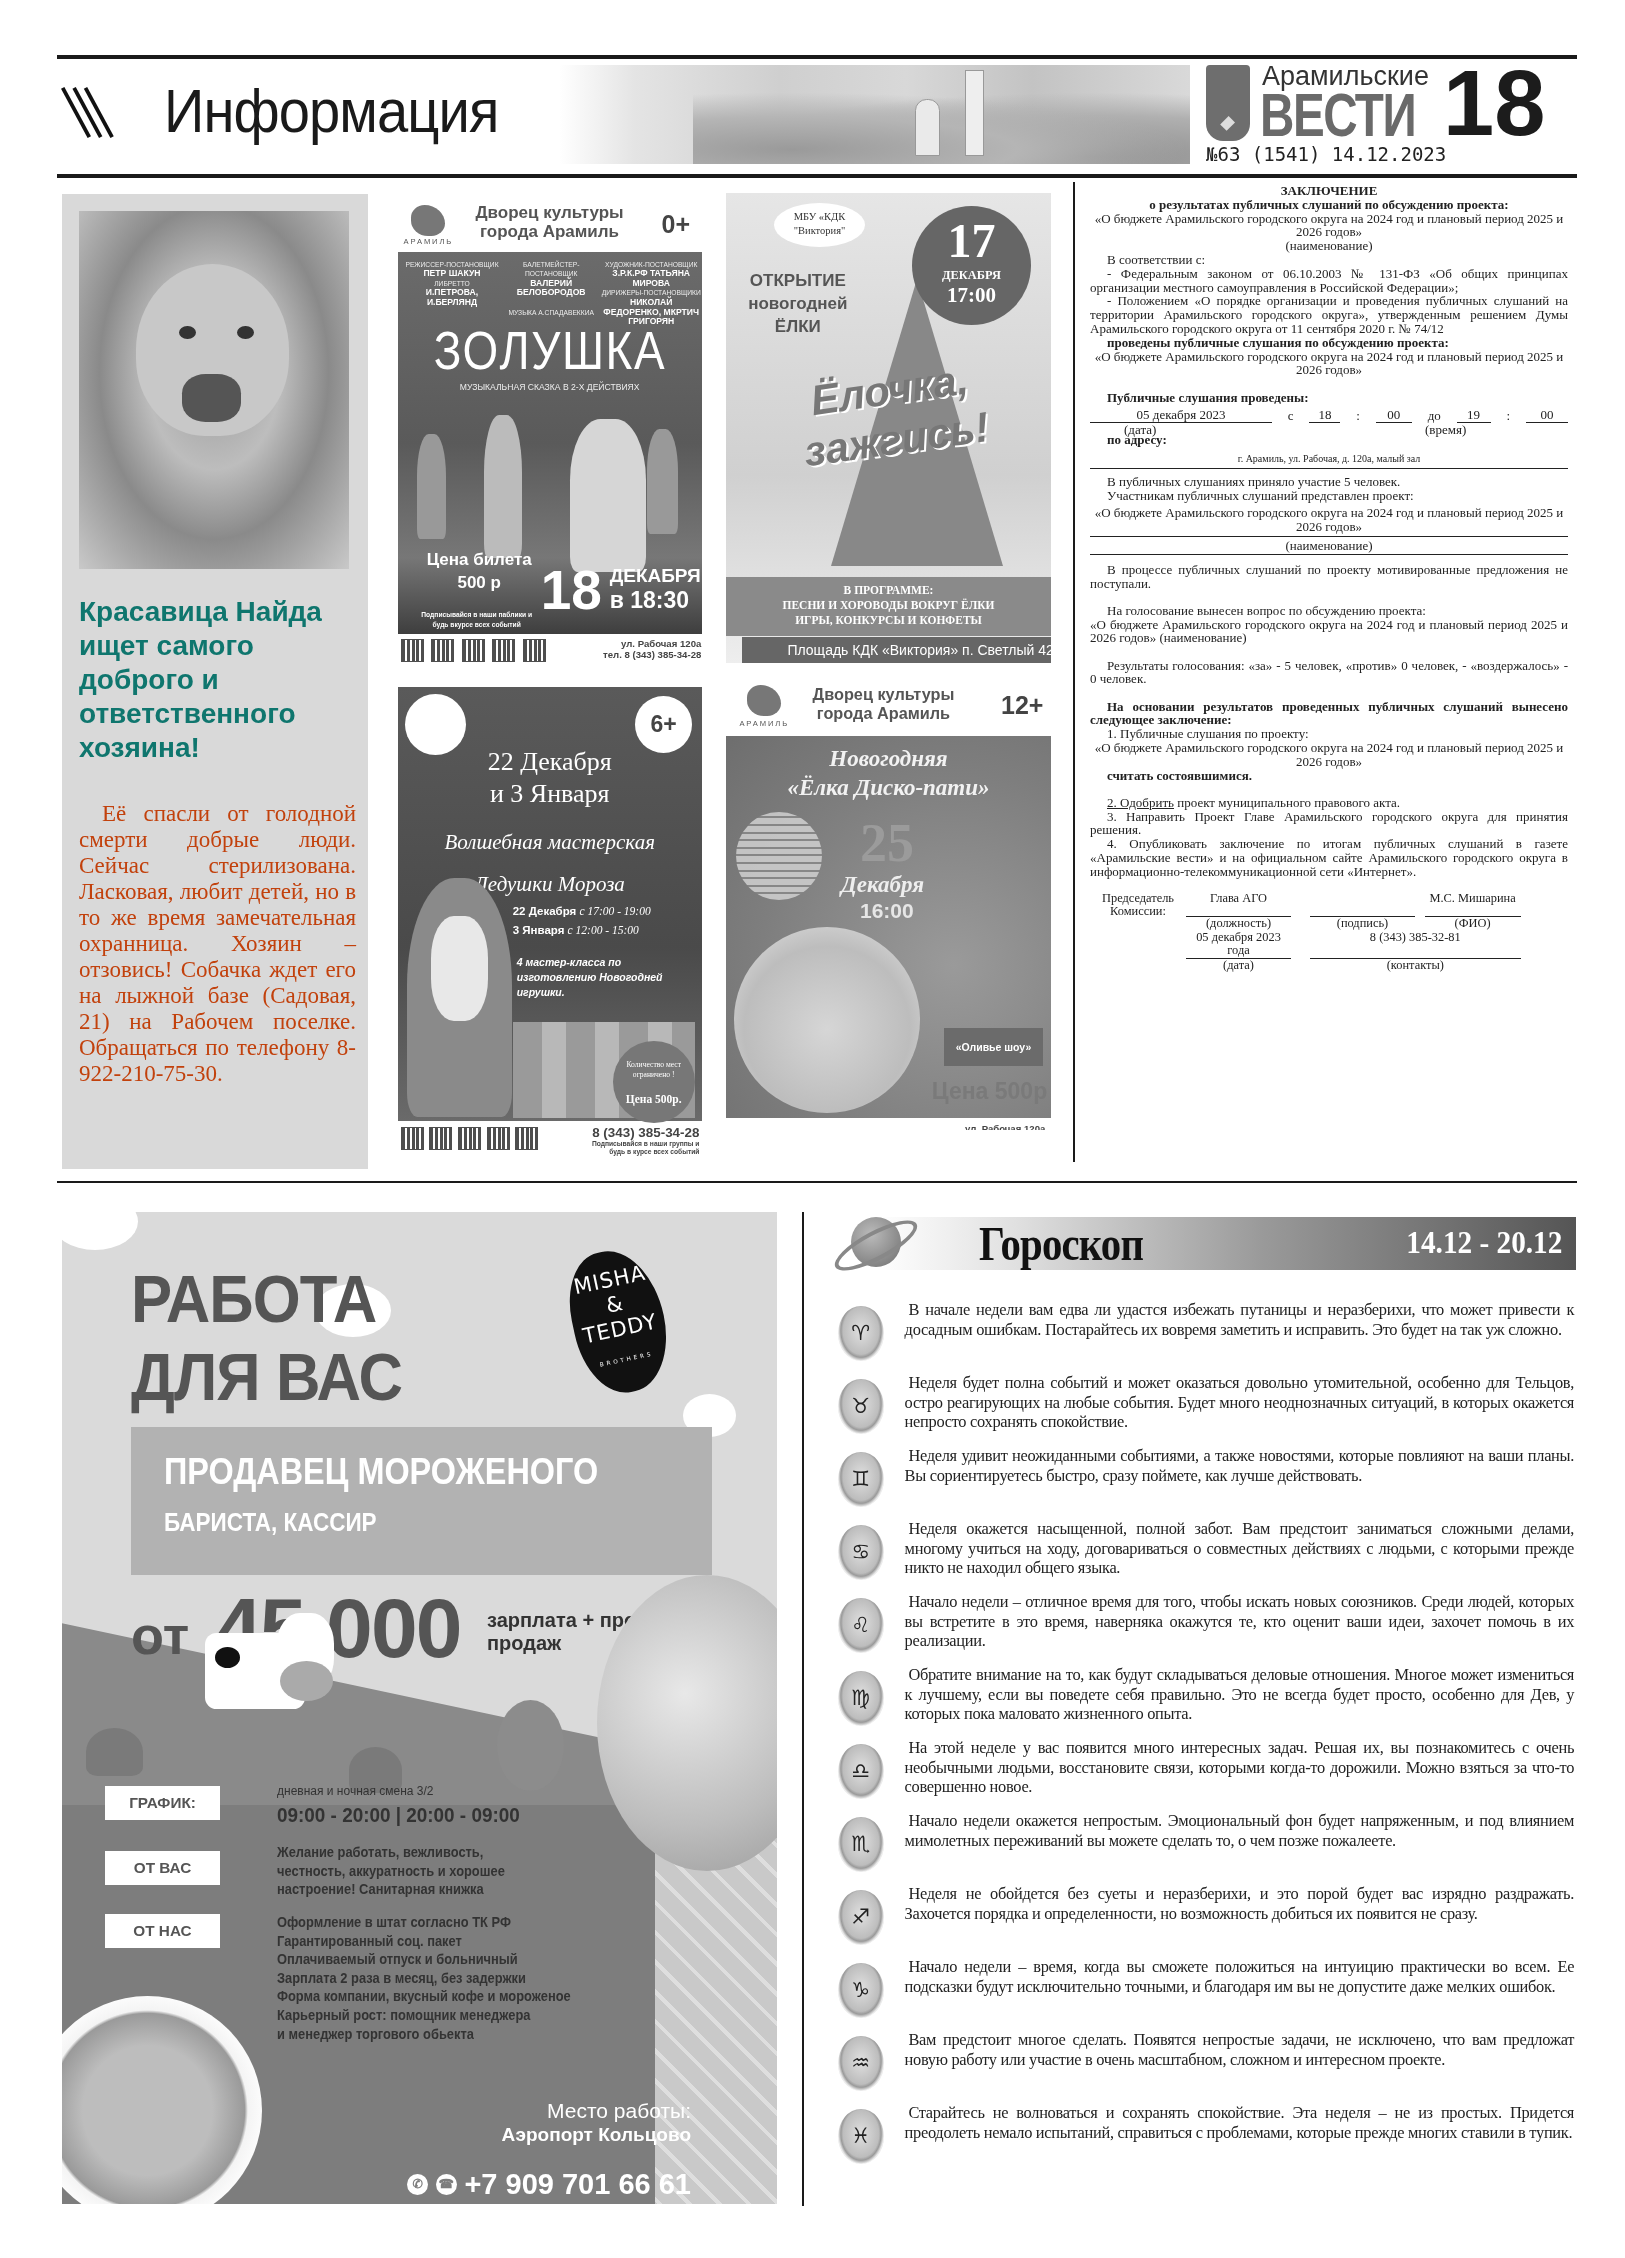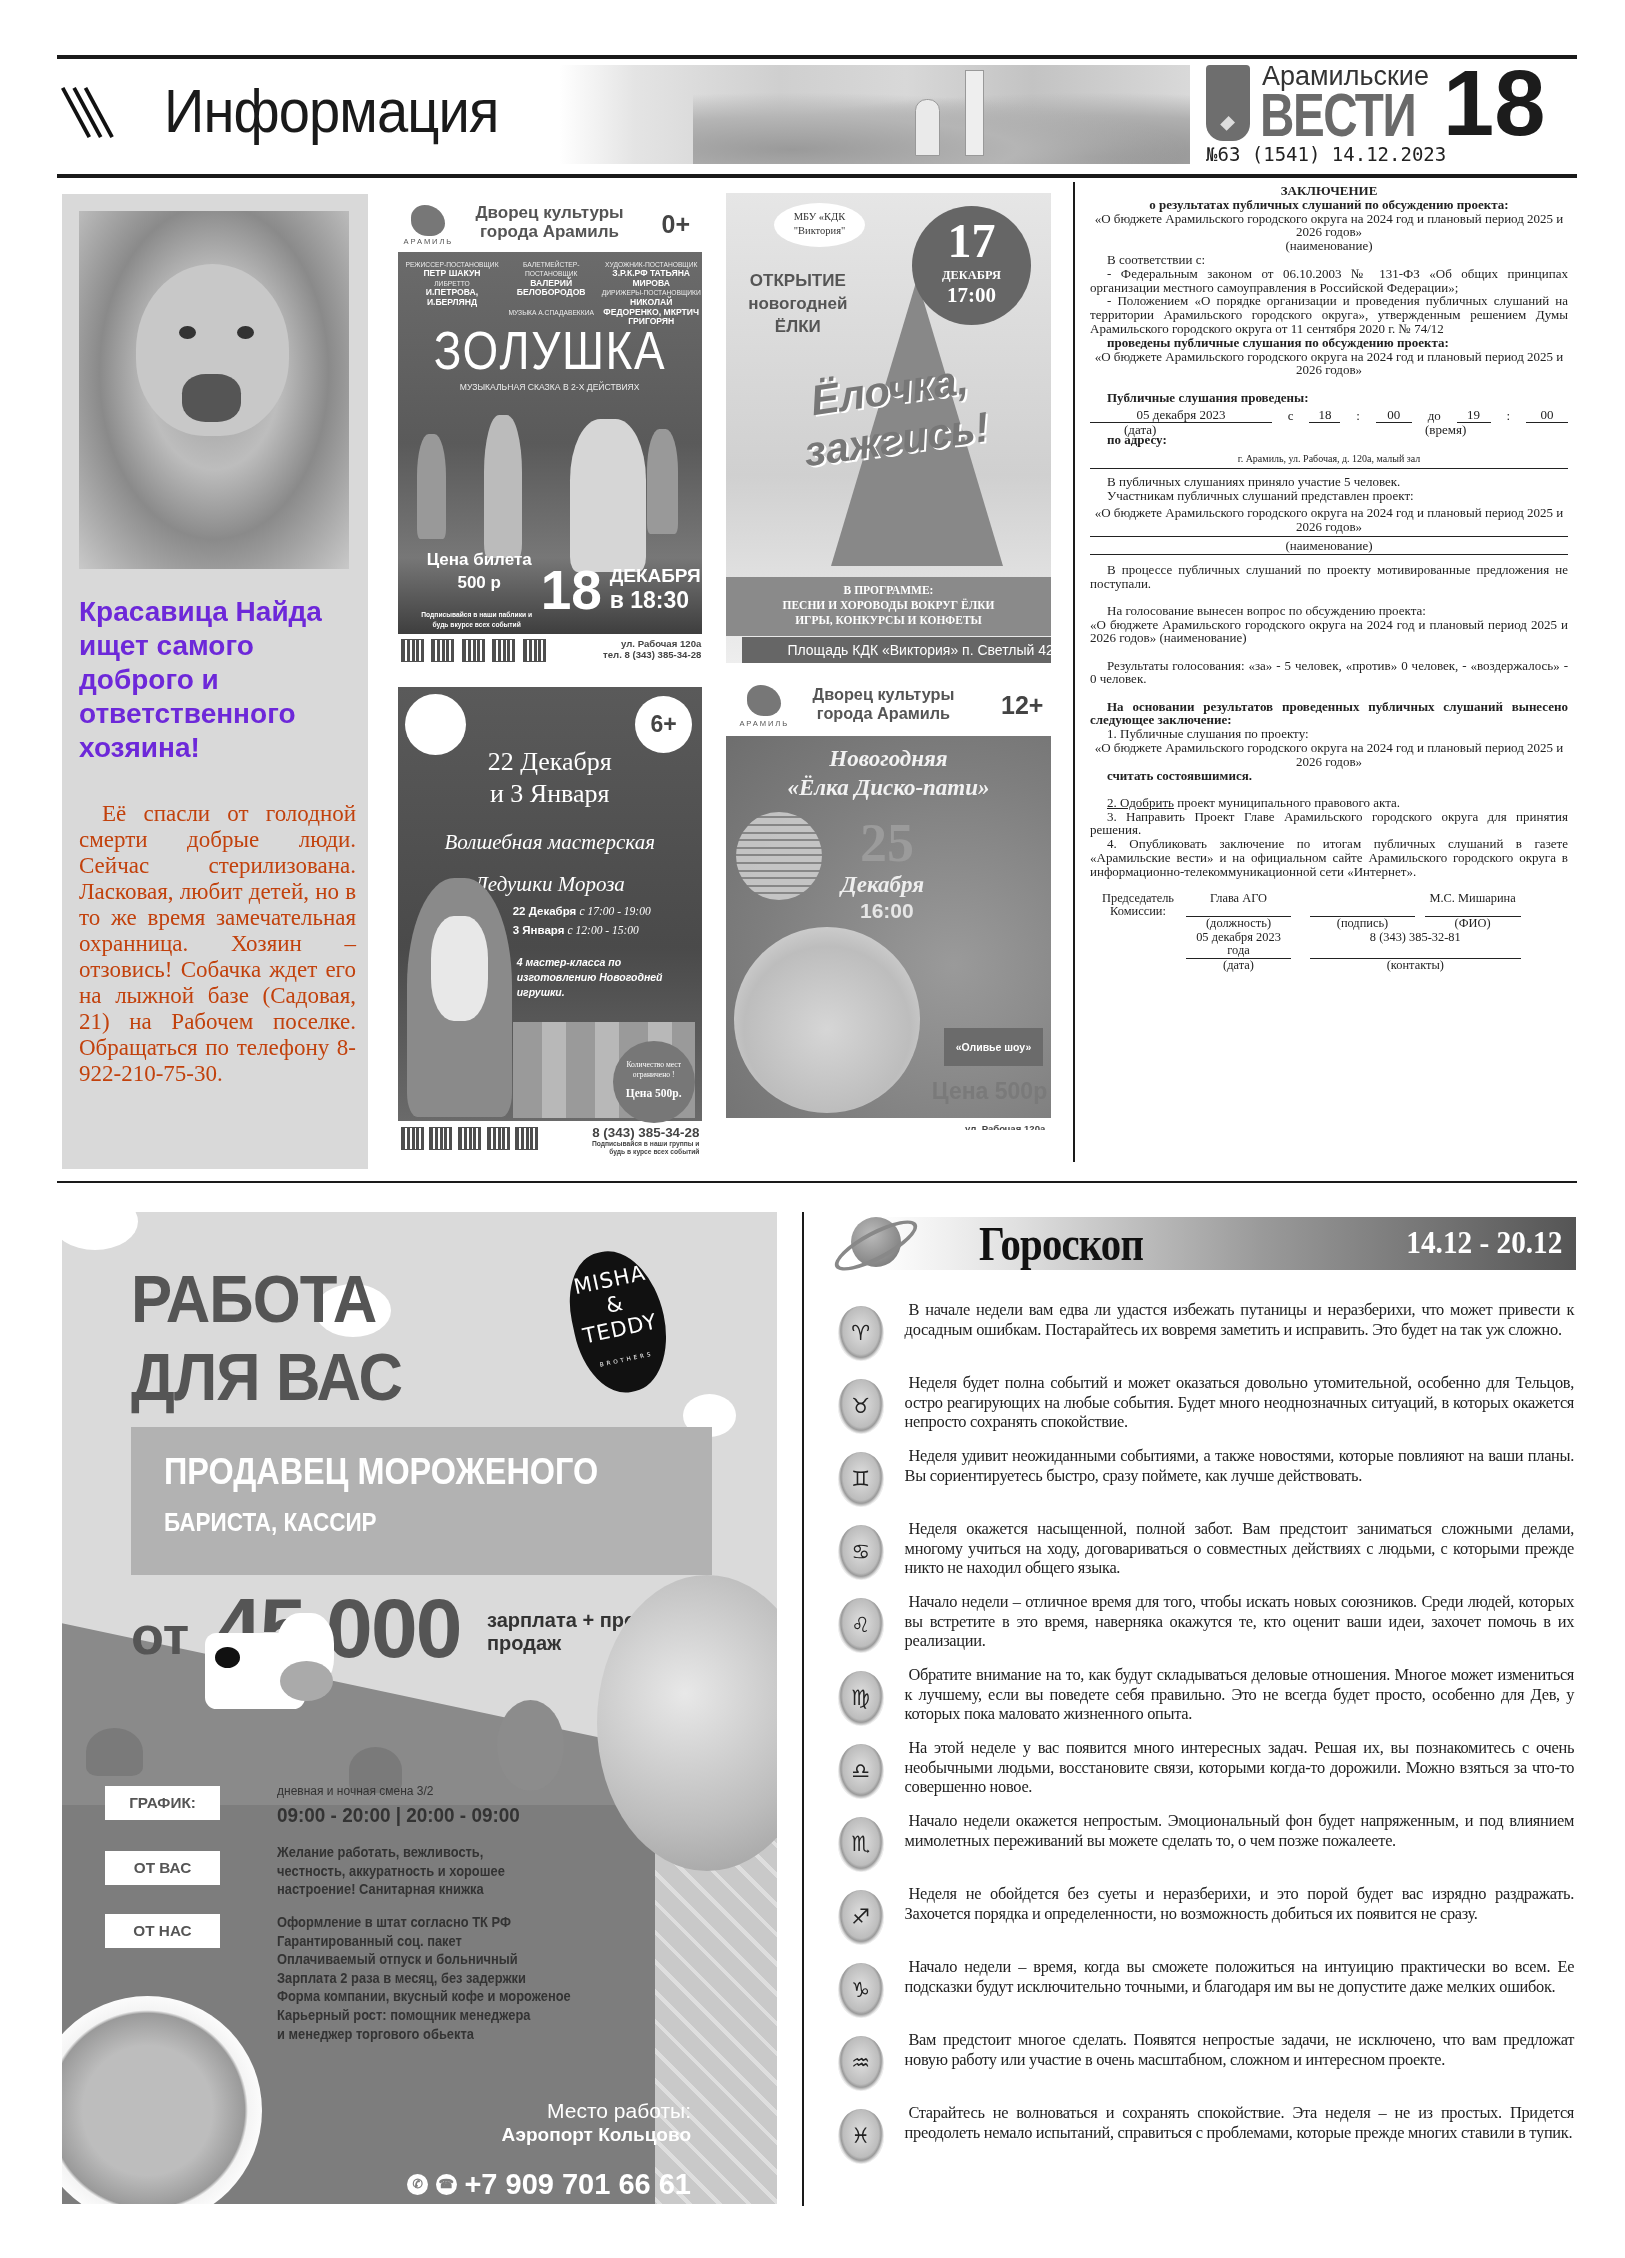--- a/index.html
+++ b/index.html
@@ -21,21 +21,21 @@
   .brand-main{left:1260px;top:80px;font-family:"Liberation Sans",sans-serif;font-size:61px;font-weight:700;color:#6a6a6a;letter-spacing:-1.9px;transform:scaleX(.78);transform-origin:left}
   .page-num{left:1443px;top:57px;font-family:"Liberation Sans",sans-serif;font-size:92px;font-weight:700;color:#1c1c1c;line-height:1}
   .issue{left:1206px;top:143px;font-family:"DejaVu Sans Mono",monospace;font-size:19px;color:#222}
 
   
   .dog-box{left:62px;top:194px;width:306px;height:975px;background:#d9d9d9}
   .dog-photo{position:absolute;left:17px;top:17px;width:270px;height:358px;background:radial-gradient(ellipse at 50% 45%,#9a9a9a 0,#bdbdbd 35%,#8a8a8a 60%,#c9c9c9 100%)}
   .dog-photo .head{position:absolute;left:57px;top:53px;width:153px;height:172px;border-radius:50% 50% 45% 45%;background:#c8c8c8}
   .dog-photo .snout{position:absolute;left:103px;top:163px;width:59px;height:48px;border-radius:40%;background:#555}
   .dog-photo .eye{position:absolute;top:115px;width:17px;height:13.4px;border-radius:50%;background:#333}
-  .dog-title{position:absolute;left:17px;top:401px;width:277px;font-family:"Liberation Sans",sans-serif;font-weight:700;font-size:28px;line-height:34px;color:#6d28d9}
+  .dog-title{position:absolute;left:17px;top:401px;width:277px;font-family:"Liberation Sans",sans-serif;font-weight:700;font-size:28px;line-height:34px;color:#0f766e}
   .dog-text{position:absolute;left:17px;top:607px;width:277px;font-size:23px;line-height:26px;text-align:justify;text-indent:23px;color:#c2410c}
 
   
   .poster{position:absolute;overflow:hidden;font-family:"Liberation Sans",sans-serif}
   .p1{left:392px;top:193px;width:315px;height:470px;background:#fff}
   .p1 .org{position:absolute;left:76px;top:9.6px;font-size:17px;font-weight:700;color:#555;text-align:center;line-height:19px;width:163px}
   .p1 .age{position:absolute;right:17px;top:17px;font-size:25px;font-weight:700;color:#444}
   .logo-blob{position:absolute;left:19px;top:11.5px;width:34px;height:31px;background:#777;border-radius:40% 60% 40% 50%}
   .logo-cap{position:absolute;left:11.5px;top:44px;font-size:7.6px;letter-spacing:1.9px;color:#555}
   .p1 .stage{position:absolute;left:5.7px;top:59px;width:304px;height:382px;background:linear-gradient(180deg,#6b6b6b 0%,#5a5a5a 50%,#777 80%,#3e3e3e 100%)}
@@ -70,21 +70,21 @@
   .p3 .age-c{position:absolute;right:9.6px;top:9.6px;width:57px;height:57px;border-radius:50%;background:#fff;color:#444;font-weight:700;font-size:23px;text-align:center;line-height:57px}
   .p3 .dates{position:absolute;left:0;top:59px;width:100%;text-align:center;font-family:"Liberation Serif",serif;color:#fff;font-size:26px;line-height:32.5px}
   .p3 .script{position:absolute;left:0;top:134px;width:100%;text-align:center;font-family:"Liberation Serif",serif;font-style:italic;color:#fff;font-size:21px;line-height:42px}
   .p3 .times{position:absolute;left:115px;top:215px;color:#fff;font-size:11.5px;font-weight:700;line-height:19px}
   .p3 .times i{font-family:"Liberation Serif",serif;font-weight:400}
   .p3 .mk{position:absolute;left:119px;top:268px;width:163px;text-align:left;color:#fff;font-size:10.5px;font-weight:700;font-style:italic;line-height:15.3px}
   .p3 .santa{position:absolute;left:9.6px;top:191px;width:105px;height:239px;background:#8a8a8a;border-radius:45% 45% 10% 10%}
   .p3 .santa:after{content:"";position:absolute;left:24px;top:38px;width:57px;height:105px;background:#e8e8e8;border-radius:40%}
   .p3 .gifts{position:absolute;left:115px;top:335px;width:182px;height:96px;background:repeating-linear-gradient(90deg,#9a9a9a 0 29px,#b8b8b8 29px 53px)}
   .p3 .lim{position:absolute;left:215px;top:354px;width:82px;height:82px;border-radius:50%;background:#777;color:#fff;font-family:"Liberation Serif",serif;text-align:center;font-size:7.6px;line-height:10.5px;padding-top:19px}
-  .p3 .lim b{font-size:11.5px;display:block;margin-top:7px}
+  .p3 .lim b{font-size:11.5px;display:block;margin-top:13px}
   .p3 .phone{position:absolute;right:7.6px;bottom:19px;font-weight:700;font-size:13.4px;color:#444}
   .p3 .subs2{position:absolute;right:7.6px;bottom:3.8px;font-weight:700;font-size:6.7px;color:#444;text-align:right;line-height:7.6px}
 
   .p4{left:726px;top:681px;width:325px;height:449px;background:#fff}
   .p4 .org{position:absolute;left:76px;top:3.8px;font-size:16.3px;font-weight:700;color:#555;text-align:center;line-height:19px;width:163px}
   .p4 .age{position:absolute;right:7.6px;top:9.6px;font-size:25px;font-weight:700;color:#444}
   .p4 .bg{position:absolute;left:0;top:55px;width:100%;height:382px;background:radial-gradient(ellipse at 70% 60%,#9a9a9a 0,#7e7e7e 60%,#6e6e6e 100%)}
   .p4 .t1{position:absolute;left:0;top:7.6px;width:100%;text-align:center;font-family:"Liberation Serif",serif;font-weight:700;font-style:italic;color:#f2f2f2;font-size:23px;line-height:29px}
   .p4 .big25{position:absolute;left:134px;top:76px;font-family:"Liberation Serif",serif;font-weight:700;font-size:54px;color:#9b9b9b}
   .p4 .dek{position:absolute;left:115px;top:136px;font-family:"Liberation Serif",serif;font-weight:700;font-style:italic;font-size:23px;color:#eee}

